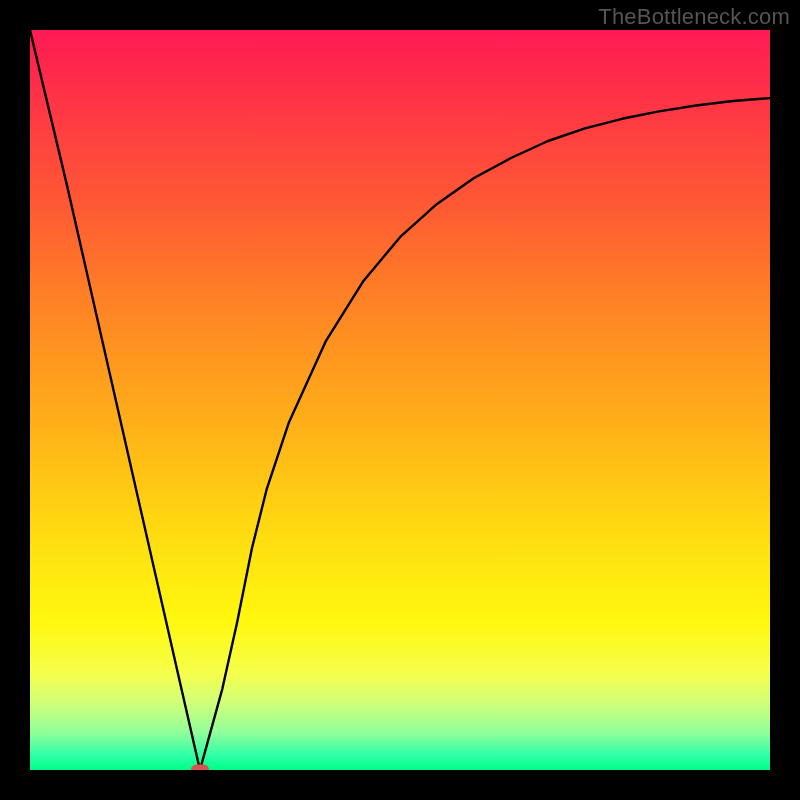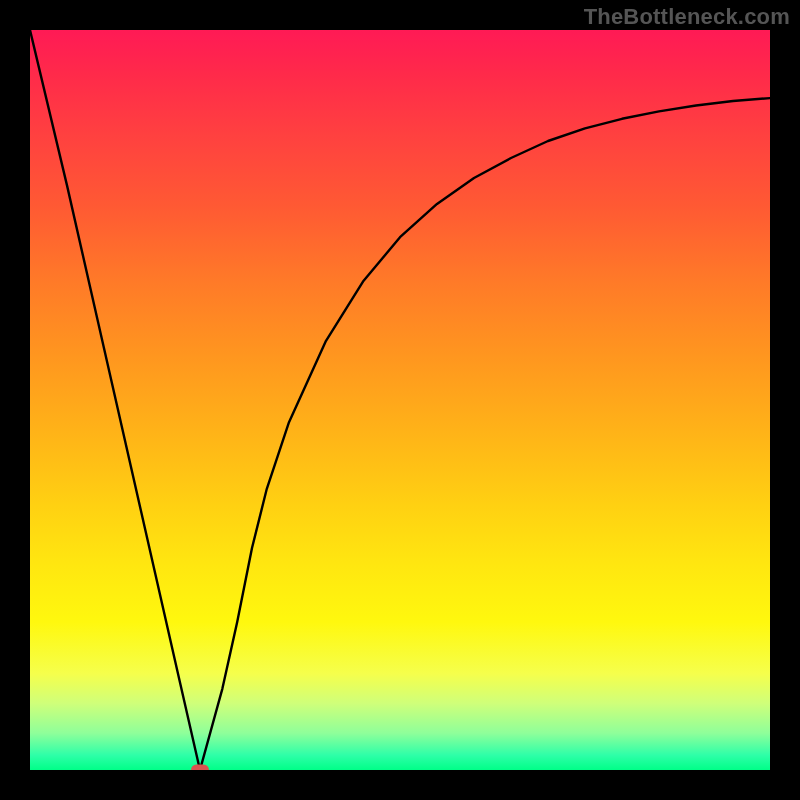--- a/index.html
+++ b/index.html
@@ -15,21 +15,21 @@
     width: 800px;
     height: 800px;
     background: #000;
   }
   .watermark {
     position: absolute;
     top: 4px;
     right: 10px;
     color: #555;
     font-size: 22px;
-    font-weight: 700;
+    font-weight: 400;
     letter-spacing: 0.2px;
     z-index: 5;
   }
   .plot {
     position: absolute;
     left: 30px;
     top: 30px;
     width: 740px;
     height: 740px;
     overflow: hidden;

